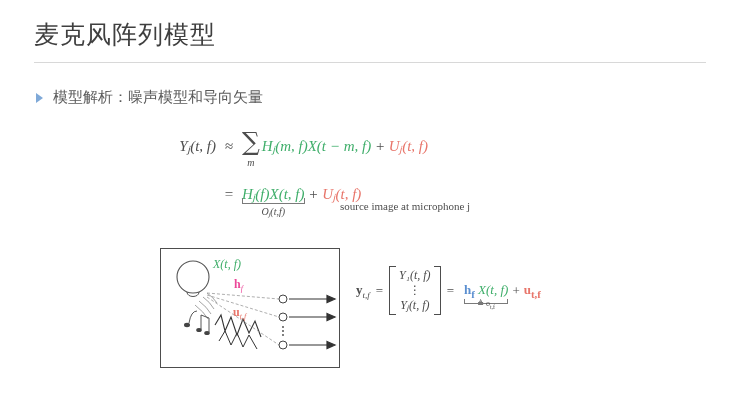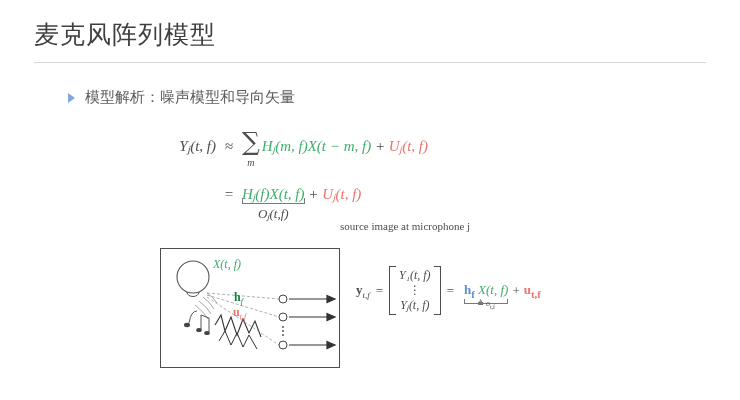--- a/index.html
+++ b/index.html
@@ -37,21 +37,20 @@
     width: 672px;
     height: 1px;
     background: #d8d8d8;
   }
   .bullet-row {
     position: absolute;
     left: 36px;
     top: 88px;
     display: flex;
     align-items: center;
-    margin-left: 32px;
   }
   .bullet-tri {
     width: 0;
     height: 0;
     border-top: 5px solid transparent;
     border-bottom: 5px solid transparent;
     border-left: 7px solid #7fa9d8;
     margin-right: 10px;
   }
   .bullet-text {
@@ -125,28 +124,28 @@
     border-bottom: 1px solid #7a7a7a;
     border-left: 1px solid #7a7a7a;
     border-right: 1px solid #7a7a7a;
   }
   .ub-label {
     position: absolute;
     left: 0;
     right: 0;
     top: 20px;
     text-align: center;
-    font-size: 13px;
+    font-size: 10px;
     font-style: italic;
     color: #4d4d4d;
   }
   .src-img-note {
     position: absolute;
     left: 340px;
-    top: 220px;
+    top: 200px;
     font-size: 11px;
     color: #4d4d4d;
     font-family: "Liberation Serif", serif;
     font-style: normal;
   }
 
   
   .fig-box {
     position: absolute;
     left: 160px;
@@ -163,24 +162,24 @@
     left: 52px;
     top: 8px;
     font-family: "Liberation Serif", serif;
     font-style: italic;
     font-size: 12px;
     color: #3fae6a;
   }
   .fig-label-h {
     position: absolute;
     left: 73px;
-    top: 41px;
+    top: 28px;
     font-family: "Liberation Serif", serif;
     font-size: 12px;
-    color: #15803d;
+    color: #ec4899;
   }
   .fig-label-h sub { font-size: 8px; font-style: italic; }
   .fig-label-u {
     position: absolute;
     left: 72px;
     top: 56px;
     font-family: "Liberation Serif", serif;
     font-size: 12px;
     color: #e8756a;
   }

